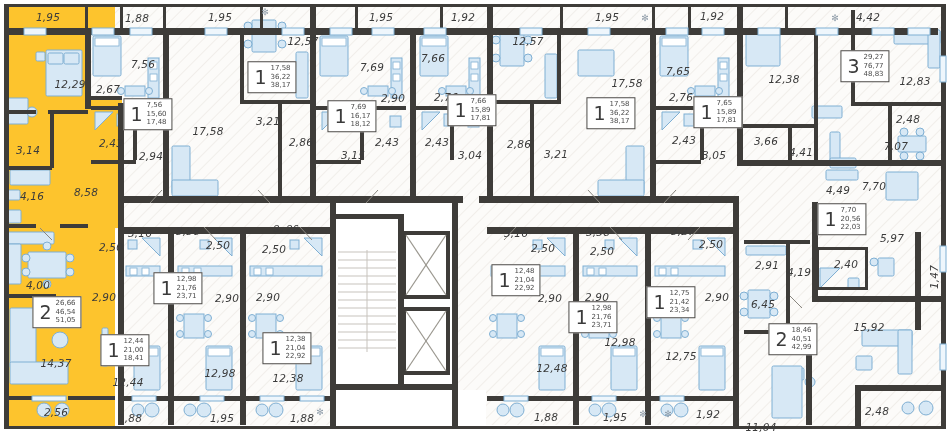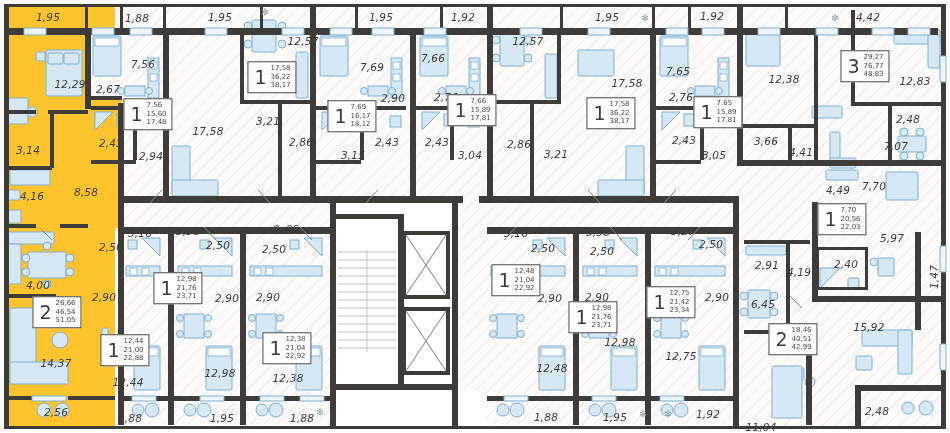--- a/index.html
+++ b/index.html
@@ -539,21 +539,21 @@
       <span class="room-label" style="left: 140px; top: 233px;">3,16</span>
       <span class="room-label" style="left: 111px; top: 247px;">2,50</span>
       <span class="room-label" style="left: 104px; top: 297px;">2,90</span>
       <span class="room-label" style="left: 128px; top: 382px;">12,44</span>
       <span class="room-label" style="left: 130px; top: 418px;">1,88</span>
       <div class="apt-tag" style="left: 125px; top: 350px;">
         <span class="apt-num">1</span>
         <span class="apt-areas">
           <i style="font-style: normal;">12,44</i>
           <i style="font-style: normal;">21,00</i>
-          <i style="font-style: normal;">22,88</i>
+          <i style="font-style: normal;">18,41</i>
         </span>
       </div>
       <span class="room-label" style="left: 188px; top: 231px;">3,38</span>
       <span class="room-label" style="left: 218px; top: 245px;">2,50</span>
       <span class="room-label" style="left: 227px; top: 298px;">2,90</span>
       <span class="room-label" style="left: 220px; top: 373px;">12,98</span>
       <span class="room-label" style="left: 222px; top: 418px;">1,95</span>
       <div class="apt-tag" style="left: 178px; top: 288px;">
         <span class="apt-num">1</span>
         <span class="apt-areas">

